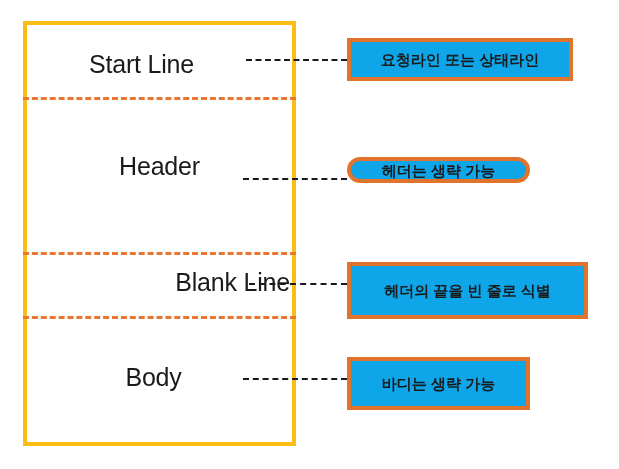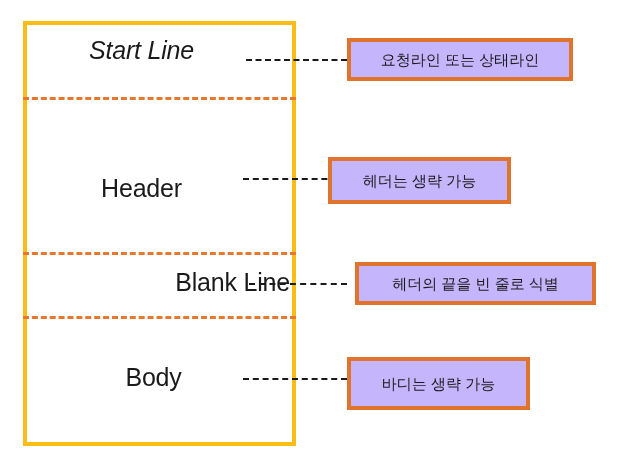--- a/index.html
+++ b/index.html
@@ -65,60 +65,60 @@
     position: absolute;
     height: 0;
     border-top: 2.5px dashed #1a1a1a;
   }
 
   
   .anno-box {
     position: absolute;
     box-sizing: border-box;
     border: 4px solid #e1742c;
-    background: #c4b5fd;
+    background: #0ea5e9;
     display: flex;
     align-items: center;
     justify-content: center;
     color: #1a1a1a;
     font-size: 15px;
-    font-weight: 400;
+    font-weight: 700;
     line-height: 1;
     white-space: nowrap;
     padding: 0 7px;
   }
 </style>
 </head>
 <body>
 
 <div id="canvas">
 
   <div class="msg-box"></div>
 
   <div class="divider" style="top:97px;"></div>
   <div class="divider" style="top:252px;"></div>
   <div class="divider" style="top:316px;"></div>
 
-  <div class="section-label shift-left" style="top:38px;font-style:italic;">Start Line</div>
+  <div class="section-label shift-left" style="top:52px;">Start Line</div>
 
-  <div class="section-label shift-left" style="top:176px;">Header</div>
+  <div class="section-label shift-left" style="top:154px;margin-left:18px;">Header</div>
 
   <div class="section-label shift-none" style="top:270px;">Blank Line</div>
 
   <div class="section-label shift-left" style="top:365px;padding-left:24px;">Body</div>
 
   <div class="leader" style="left:246px; top:59px;  width:101px;"></div>
 
   <div class="leader" style="left:243px; top:178px; width:104px;"></div>
 
   <div class="leader" style="left:249px; top:283px; width:98px;"></div>
 
   <div class="leader" style="left:243px; top:378px; width:104px;"></div>
 
   <div class="anno-box" style="left:347px; top:38px;  width:226px; height:43px;">요청라인 또는 상태라인</div>
 
-  <div class="anno-box" style="left:328px; top:157px; width:183px; height:47px;">헤더는 생략 가능</div>
+  <div class="anno-box" style="left:347px; top:157px; width:183px; height:26px;border-radius:14px;">헤더는 생략 가능</div>
 
-  <div class="anno-box" style="left:355px; top:262px; width:241px; height:43px;">헤더의 끝을 빈 줄로 식별</div>
+  <div class="anno-box" style="left:347px; top:262px; width:241px; height:57px;">헤더의 끝을 빈 줄로 식별</div>
 
   <div class="anno-box" style="left:347px; top:357px; width:183px; height:53px;">바디는 생략 가능</div>
 
 </div>
 
 </body></html>

